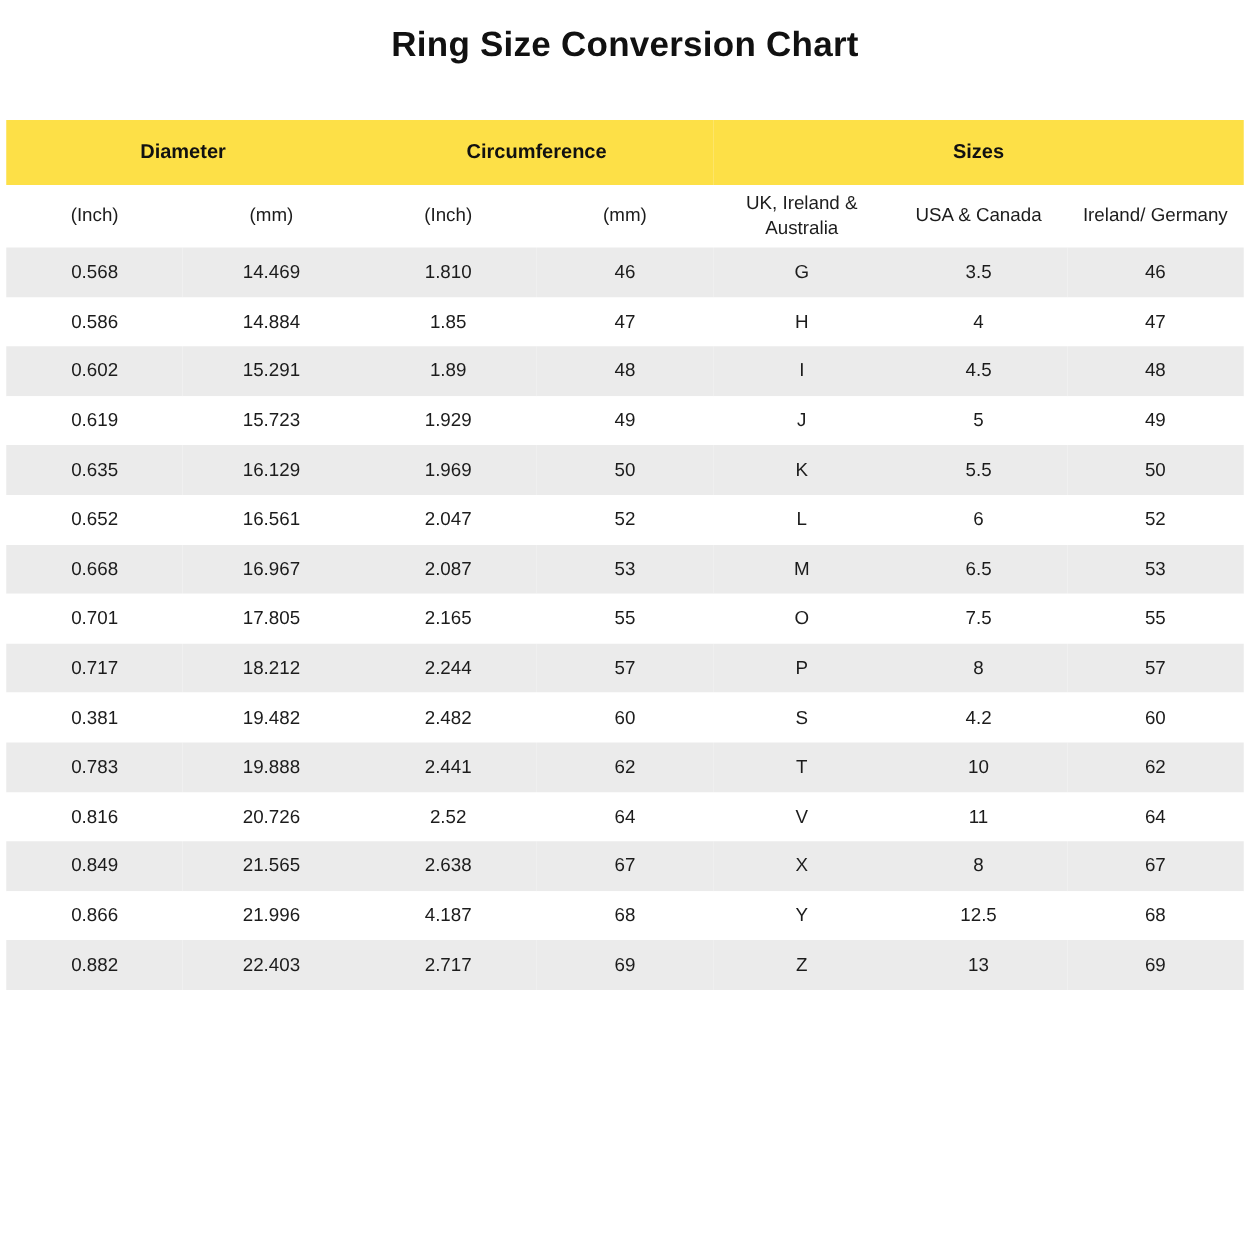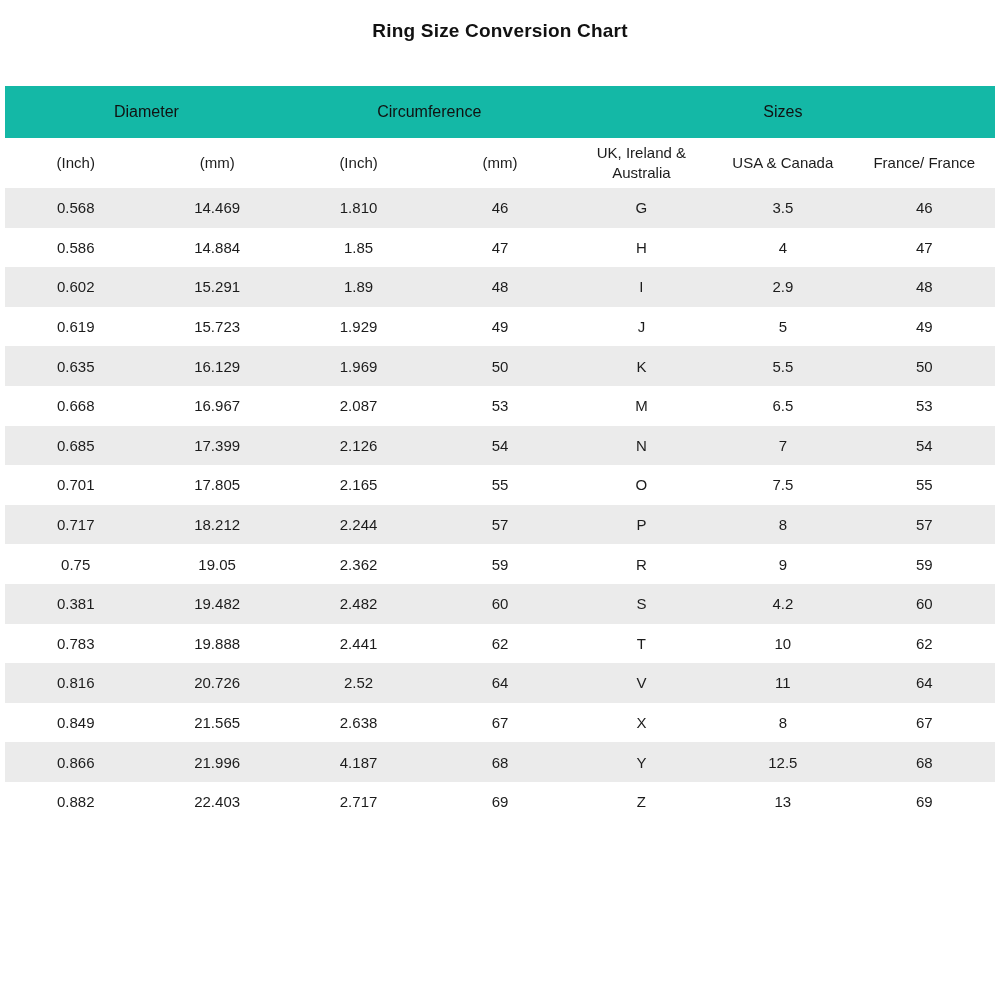--- a/index.html
+++ b/index.html
@@ -12,43 +12,43 @@
   .page {
     width: 1000px;
     height: 1000px;
     background: #ffffff;
     overflow: hidden;
   }
   .page-title {
     margin: 0;
     padding-top: 20px;
     text-align: center;
-    font-size: 19px;
+    font-size: 28px;
     font-weight: bold;
     color: #111111;
     letter-spacing: 0.2px;
   }
   table.ring-table {
     border-collapse: collapse;
     table-layout: fixed;
     width: 990px;
     margin: 44px 5px 0 5px;
   }
   table.ring-table col { width: 14.2857%; }
   table.ring-table th, table.ring-table td {
     text-align: center;
     vertical-align: middle;
     padding: 0 4px;
     border: none;
   }
   tr.group-header-row th {
-    background: #14b8a6;
+    background: #fde047;
     height: 52px;
     font-size: 16px;
-    font-weight: normal;
+    font-weight: bold;
     color: #111111;
   }
   tr.sub-header-row th {
     background: #ffffff;
     height: 50px;
     font-size: 15px;
     font-weight: normal;
     line-height: 1.35;
     color: #1c1c1c;
   }
@@ -82,21 +82,21 @@
           <th colspan="2">Circumference</th>
           <th colspan="3">Sizes</th>
         </tr>
       <tr class="sub-header-row">
           <th>(Inch)</th>
           <th>(mm)</th>
           <th>(Inch)</th>
           <th>(mm)</th>
           <th>UK, Ireland &amp; Australia</th>
           <th>USA &amp; Canada</th>
-          <th>France/ France</th>
+          <th>Ireland/ Germany</th>
         </tr>
     </thead>
     <tbody>
         <tr>
           <td>0.568</td>
           <td>14.469</td>
           <td>1.810</td>
           <td>46</td>
           <td>G</td>
           <td>3.5</td>
@@ -110,21 +110,21 @@
           <td>H</td>
           <td>4</td>
           <td>47</td>
         </tr>
         <tr>
           <td>0.602</td>
           <td>15.291</td>
           <td>1.89</td>
           <td>48</td>
           <td>I</td>
-          <td>2.9</td>
+          <td>4.5</td>
           <td>48</td>
         </tr>
         <tr>
           <td>0.619</td>
           <td>15.723</td>
           <td>1.929</td>
           <td>49</td>
           <td>J</td>
           <td>5</td>
           <td>49</td>
@@ -132,65 +132,56 @@
         <tr>
           <td>0.635</td>
           <td>16.129</td>
           <td>1.969</td>
           <td>50</td>
           <td>K</td>
           <td>5.5</td>
           <td>50</td>
         </tr>
         <tr>
+          <td>0.652</td>
+          <td>16.561</td>
+          <td>2.047</td>
+          <td>52</td>
+          <td>L</td>
+          <td>6</td>
+          <td>52</td>
+        </tr>
+        <tr>
           <td>0.668</td>
           <td>16.967</td>
           <td>2.087</td>
           <td>53</td>
           <td>M</td>
           <td>6.5</td>
           <td>53</td>
         </tr>
         <tr>
-          <td>0.685</td>
-          <td>17.399</td>
-          <td>2.126</td>
-          <td>54</td>
-          <td>N</td>
-          <td>7</td>
-          <td>54</td>
-        </tr>
-        <tr>
           <td>0.701</td>
           <td>17.805</td>
           <td>2.165</td>
           <td>55</td>
           <td>O</td>
           <td>7.5</td>
           <td>55</td>
         </tr>
         <tr>
           <td>0.717</td>
           <td>18.212</td>
           <td>2.244</td>
           <td>57</td>
           <td>P</td>
           <td>8</td>
           <td>57</td>
         </tr>
         <tr>
-          <td>0.75</td>
-          <td>19.05</td>
-          <td>2.362</td>
-          <td>59</td>
-          <td>R</td>
-          <td>9</td>
-          <td>59</td>
-        </tr>
-        <tr>
           <td>0.381</td>
           <td>19.482</td>
           <td>2.482</td>
           <td>60</td>
           <td>S</td>
           <td>4.2</td>
           <td>60</td>
         </tr>
         <tr>
           <td>0.783</td>

